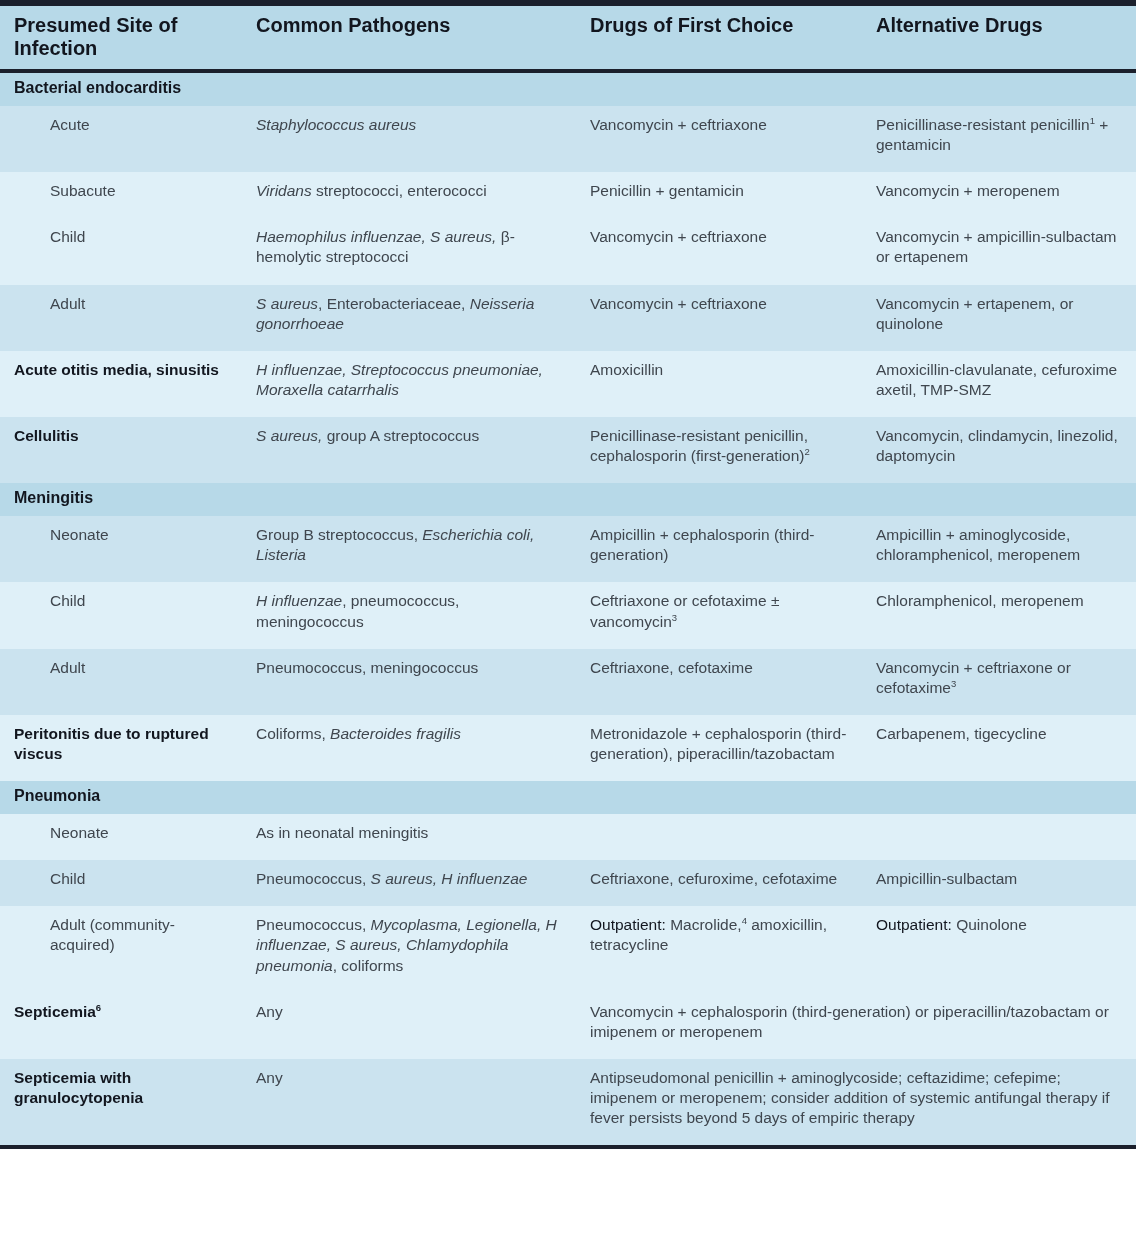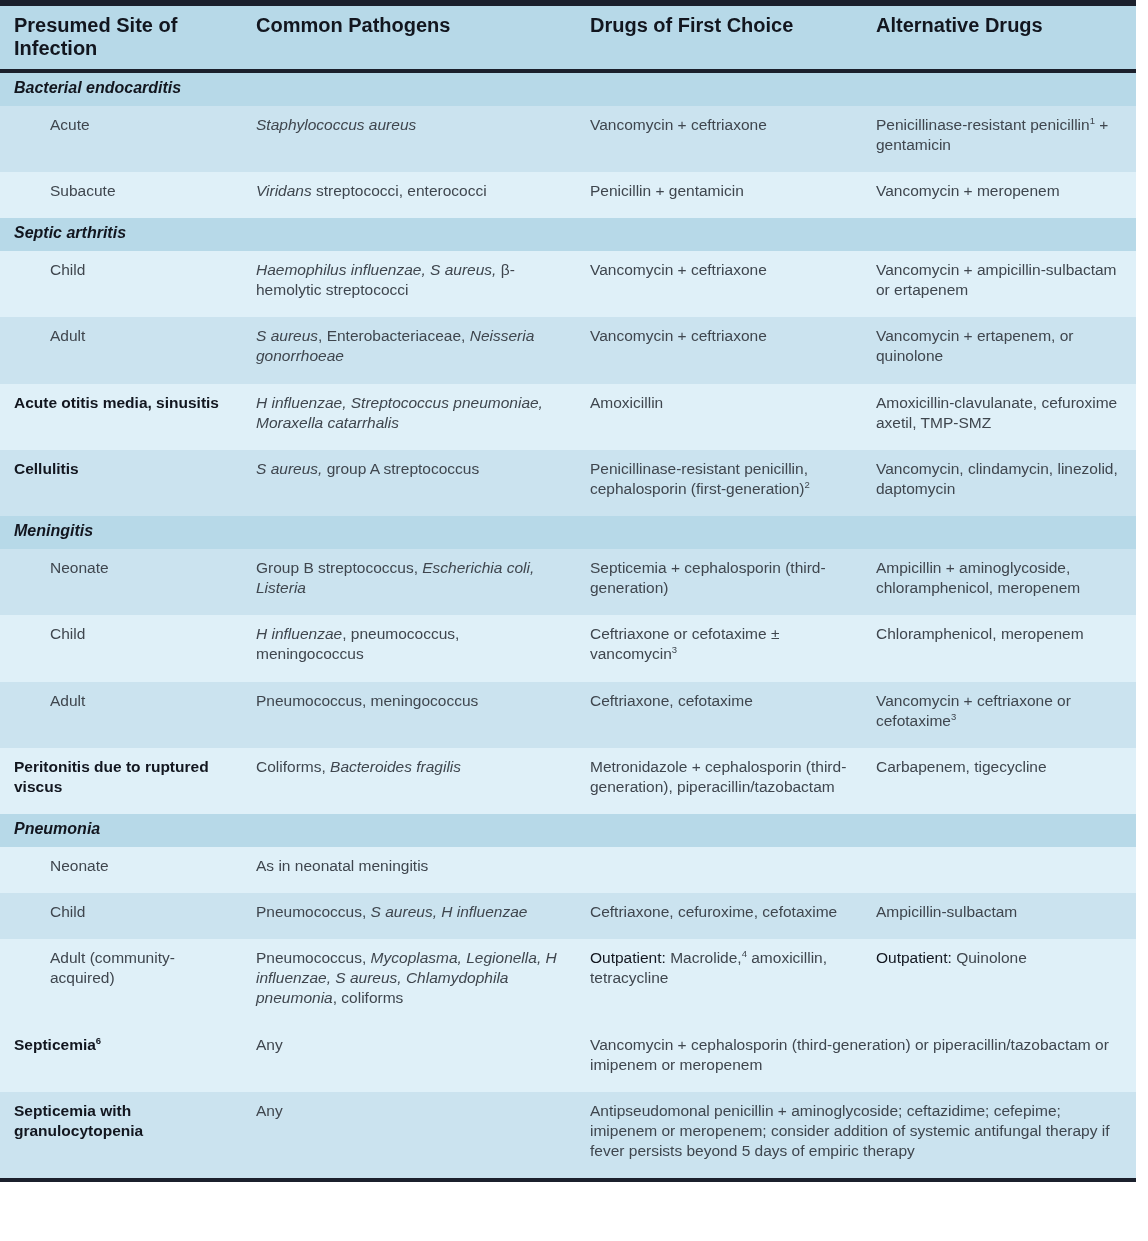--- a/index.html
+++ b/index.html
@@ -43,21 +43,20 @@
     line-height:1.3;
     vertical-align:top;
     padding:9px 12px 17px 14px;
   }
   tr.section td{
     background:var(--header-bg);
     color:var(--heading-text);
     font-weight:700;
     font-size:16px;
     padding:5px 12px 7px 14px;
-    font-style:italic;
   }
   tr.row-dark td{background:var(--row-dark);}
   tr.row-light td{background:var(--row-light);}
   td.site{color:var(--text);}
   td.site.indent{padding-left:50px;}
   td.site.bold{font-weight:700;color:var(--heading-text);}
   td i{font-style:italic;}
   td b{font-weight:400;color:var(--heading-text);}
   sup{font-size:9.5px;line-height:0;vertical-align:super;}
   .footnotes{
@@ -93,23 +92,20 @@
           <td class="cell"><i>Staphylococcus aureus</i></td>
           <td class="cell">Vancomycin + ceftriaxone</td>
           <td class="cell">Penicillinase-resistant penicillin<sup>1</sup> + gentamicin</td>
         </tr>
         <tr class="row-light">
           <td class="site indent">Subacute</td>
           <td class="cell"><i>Viridans</i> streptococci, enterococci</td>
           <td class="cell">Penicillin + gentamicin</td>
           <td class="cell">Vancomycin + meropenem</td>
         </tr>
-        <tr class="section">
-          <td class="site-section" colspan="4">Septic arthritis</td>
-        </tr>
         <tr class="row-light">
           <td class="site indent">Child</td>
           <td class="cell"><i>Haemophilus influenzae, S aureus,</i> β-hemolytic streptococci</td>
           <td class="cell">Vancomycin + ceftriaxone</td>
           <td class="cell">Vancomycin + ampicillin-sulbactam or ertapenem</td>
         </tr>
         <tr class="row-dark">
           <td class="site indent">Adult</td>
           <td class="cell"><i>S aureus</i>, Enterobacteriaceae, <i>Neisseria gonorrhoeae</i></td>
           <td class="cell">Vancomycin + ceftriaxone</td>
@@ -126,21 +122,21 @@
           <td class="cell"><i>S aureus,</i> group A streptococcus</td>
           <td class="cell">Penicillinase-resistant penicillin, cephalosporin (first-generation)<sup>2</sup></td>
           <td class="cell">Vancomycin, clindamycin, linezolid, daptomycin</td>
         </tr>
         <tr class="section">
           <td class="site-section" colspan="4">Meningitis</td>
         </tr>
         <tr class="row-dark">
           <td class="site indent">Neonate</td>
           <td class="cell">Group B streptococcus, <i>Escherichia coli, Listeria</i></td>
-          <td class="cell">Septicemia + cephalosporin (third- generation)</td>
+          <td class="cell">Ampicillin + cephalosporin (third- generation)</td>
           <td class="cell">Ampicillin + aminoglycoside, chloramphenicol, meropenem</td>
         </tr>
         <tr class="row-light">
           <td class="site indent">Child</td>
           <td class="cell"><i>H influenzae</i>, pneumococcus, meningococcus</td>
           <td class="cell">Ceftriaxone or cefotaxime ± vancomycin<sup>3</sup></td>
           <td class="cell">Chloramphenicol, meropenem</td>
         </tr>
         <tr class="row-dark">
           <td class="site indent">Adult</td>

